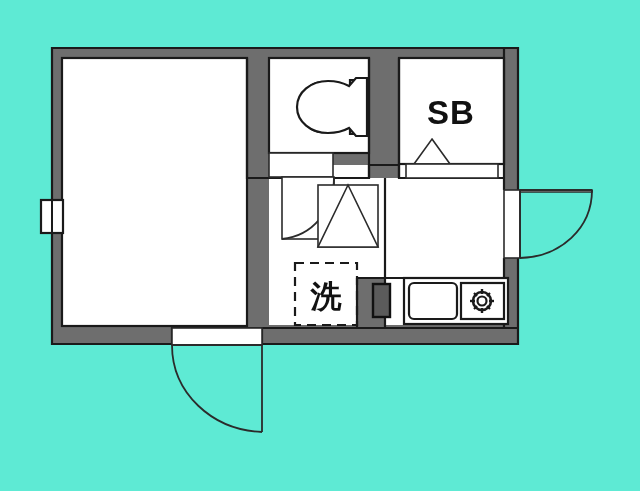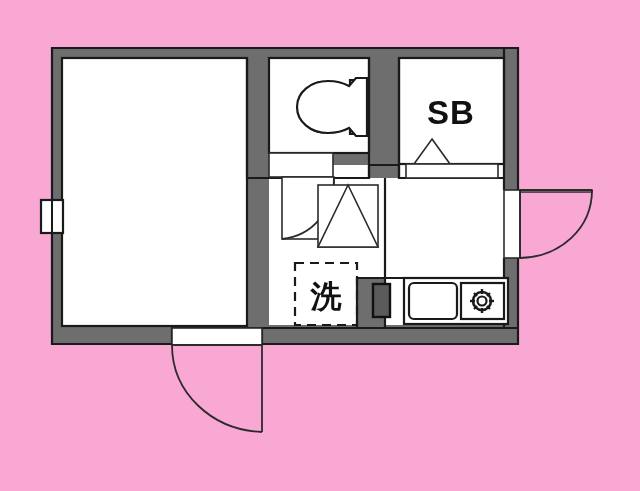--- a/index.html
+++ b/index.html
@@ -10,21 +10,21 @@
   body {
     width: 640px;
     height: 491px;
     overflow: hidden;
     font-family: "Liberation Sans", sans-serif;
   }
   #floorplan-root {
     position: relative;
     width: 640px;
     height: 491px;
-    background: #f9a8d4;
+    background: #5eead4;
   }
   #floorplan-svg {
     display: block;
     width: 640px;
     height: 491px;
   }
   .wall-fill      { fill: #6e6e6e; }
   .wall-stroke    { stroke: #1a1a1a; stroke-width: 2.2; fill: none; }
   .fixture-stroke { stroke: #1a1a1a; stroke-width: 2.2; fill: #ffffff; }
   .door-arc       { stroke: #2b2b2b; stroke-width: 1.8; fill: none; }

